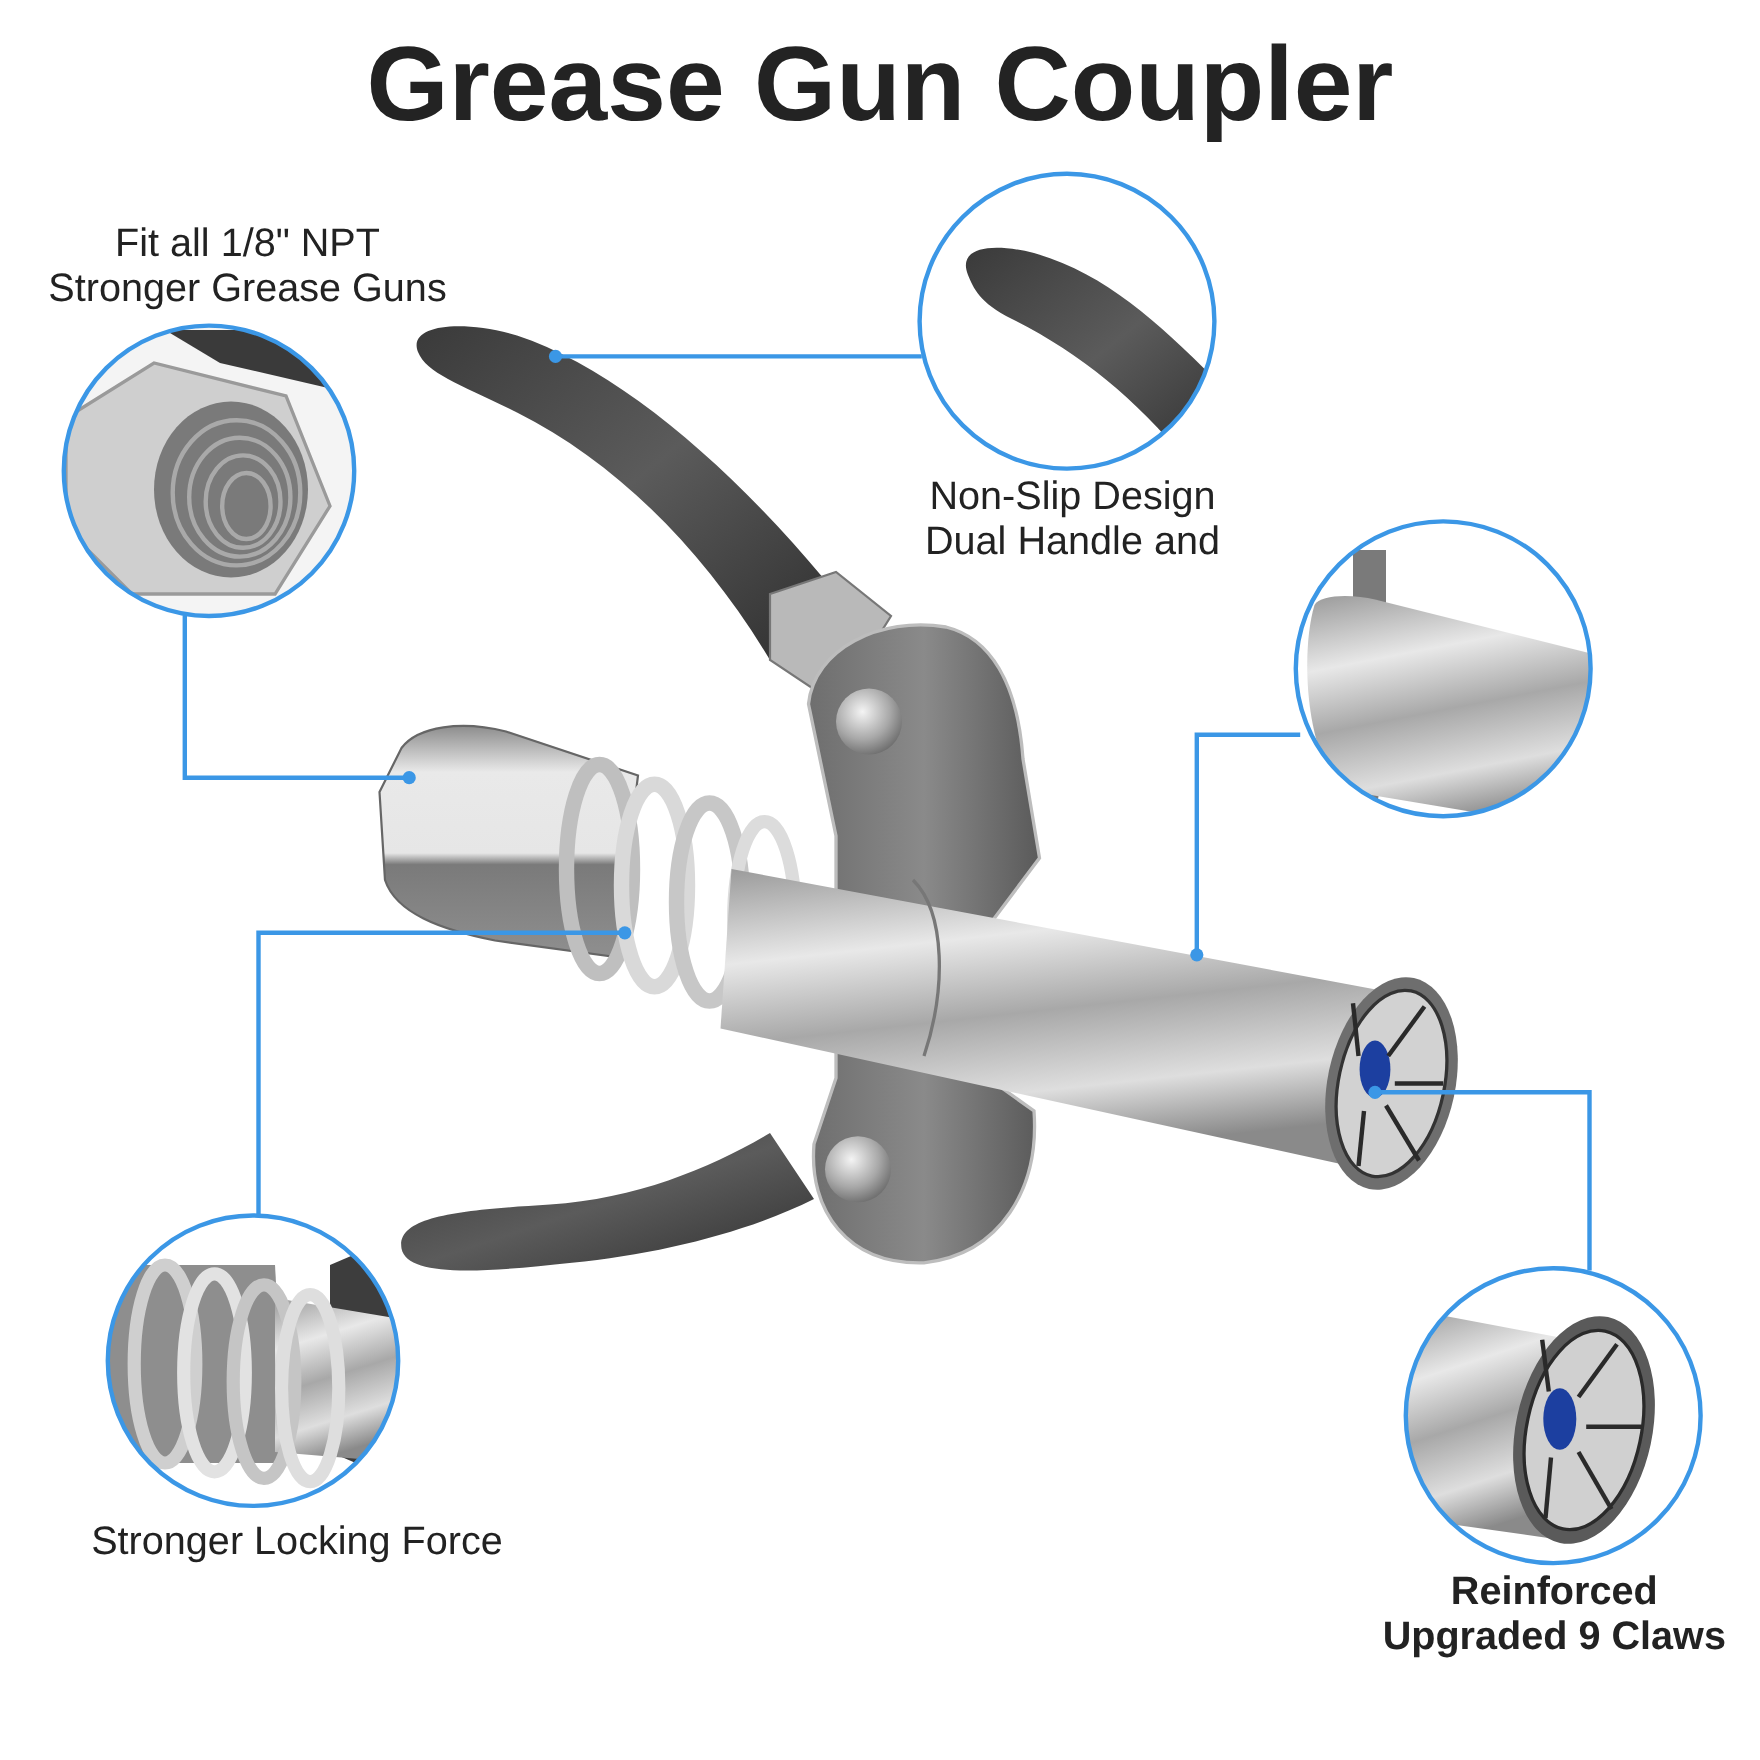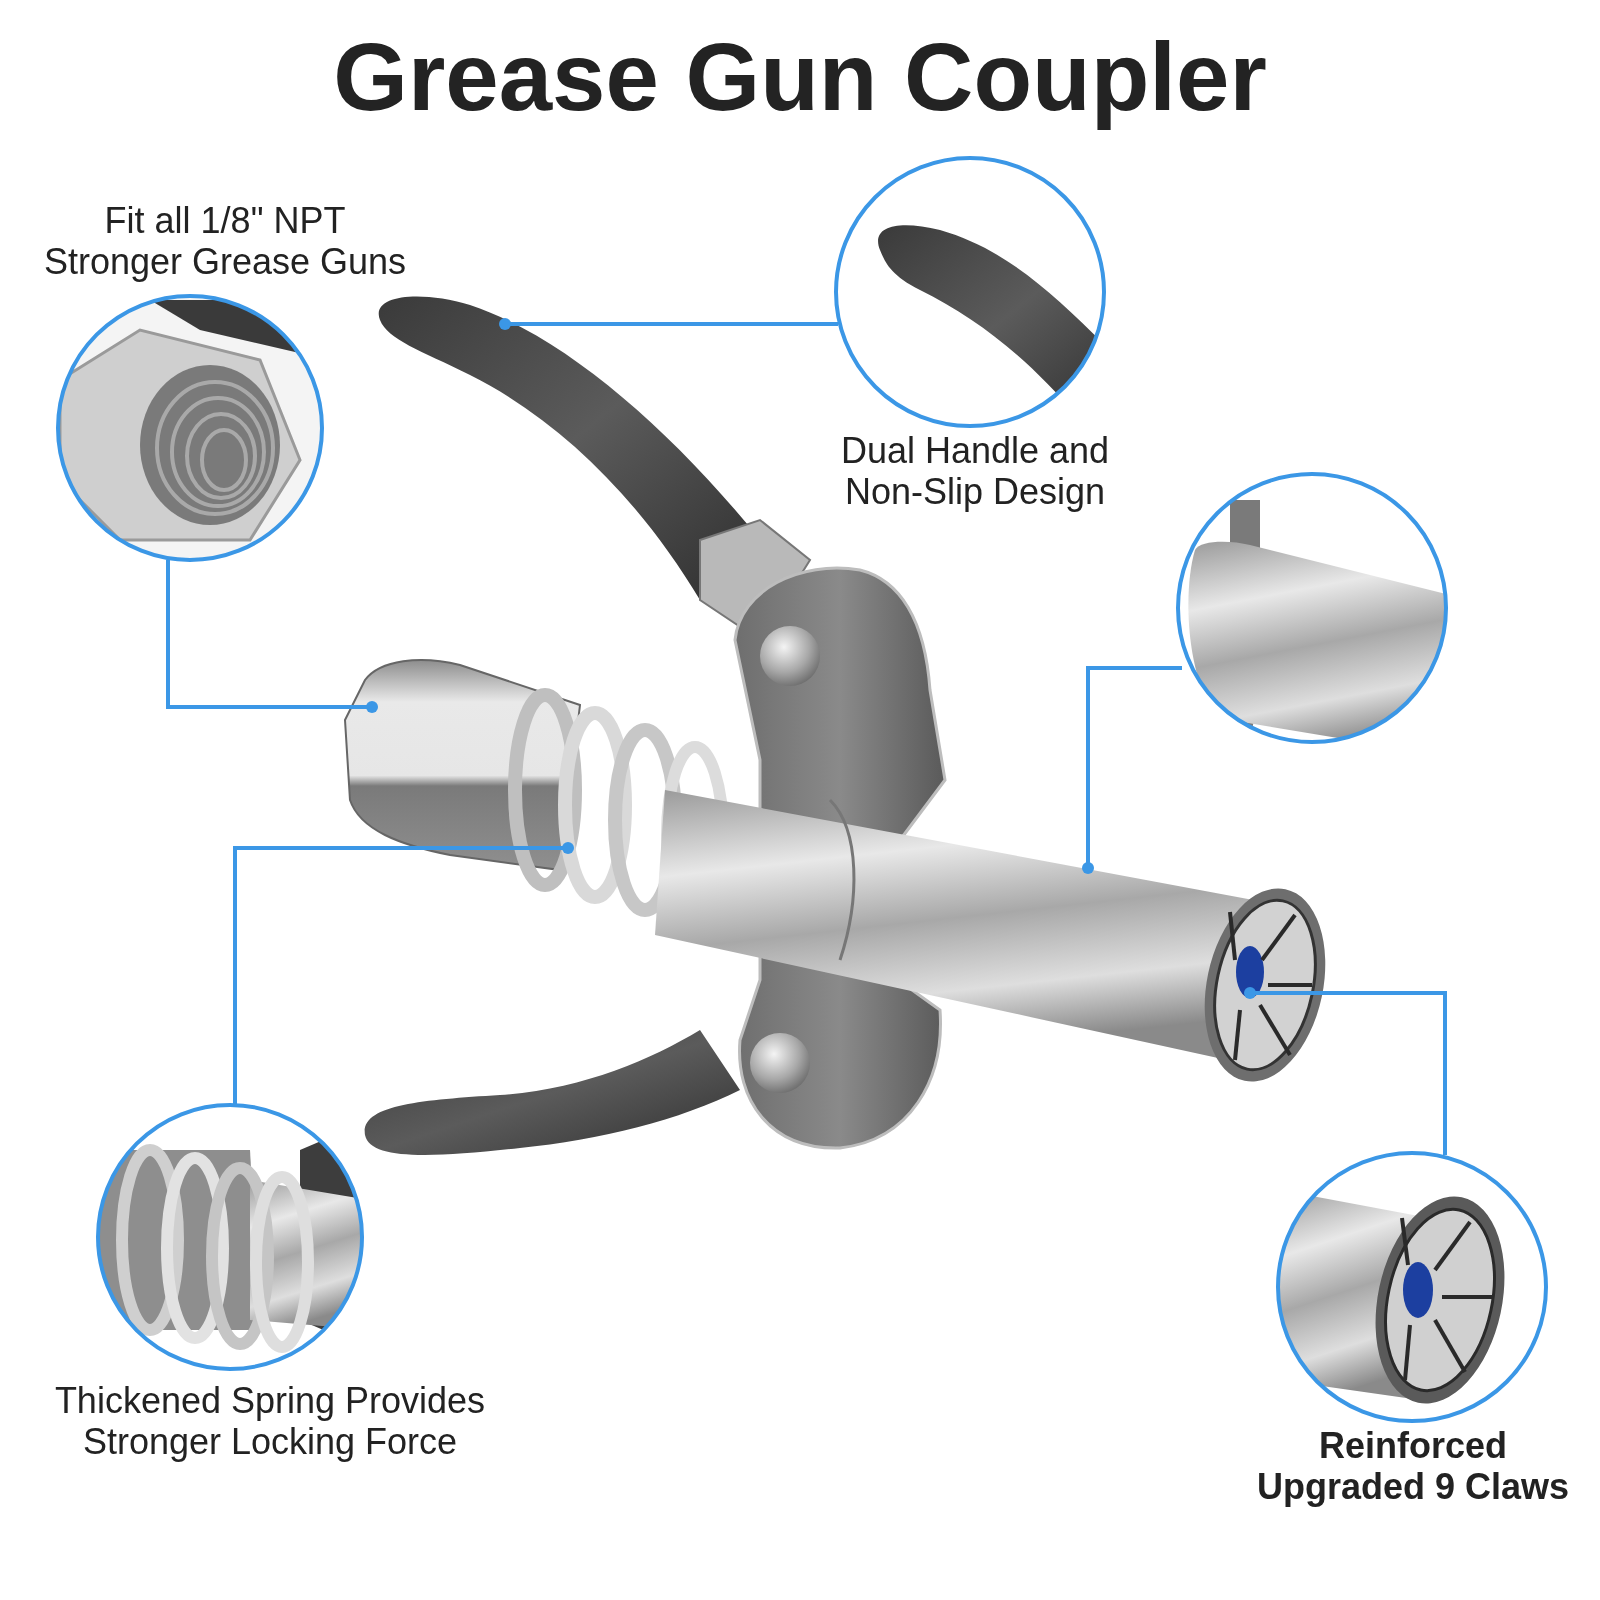--- a/index.html
+++ b/index.html
@@ -15,25 +15,24 @@
 </head>
 <body>
 
 <div class="title">Grease Gun Coupler</div>
 
 <div class="caption" style="left:10px; top:200px; width:430px;">
   <span>Fit all 1/8" NPT</span>
   <span>Stronger Grease Guns</span>
 </div>
 <div class="caption" style="left:790px; top:430px; width:370px;">
+  <span>Non-Slip Design</span>
   <span>Dual Handle and</span>
-  <span>Non-Slip Design</span>
 </div>
 <div class="caption" style="left:10px; top:1380px; width:520px;">
-  <span>Thickened Spring Provides</span>
   <span>Stronger Locking Force</span>
 </div>
 <div class="caption" style="left:1228px; top:1425px; width:370px;font-weight:bold;">
   <span>Reinforced</span>
   <span>Upgraded 9 Claws</span>
 </div>
 
 <svg class="art" width="1600" height="1600" viewBox="0 0 1600 1600">
   <defs>
     <linearGradient id="tubeG" x1="0" y1="0" x2="0.25" y2="1">

